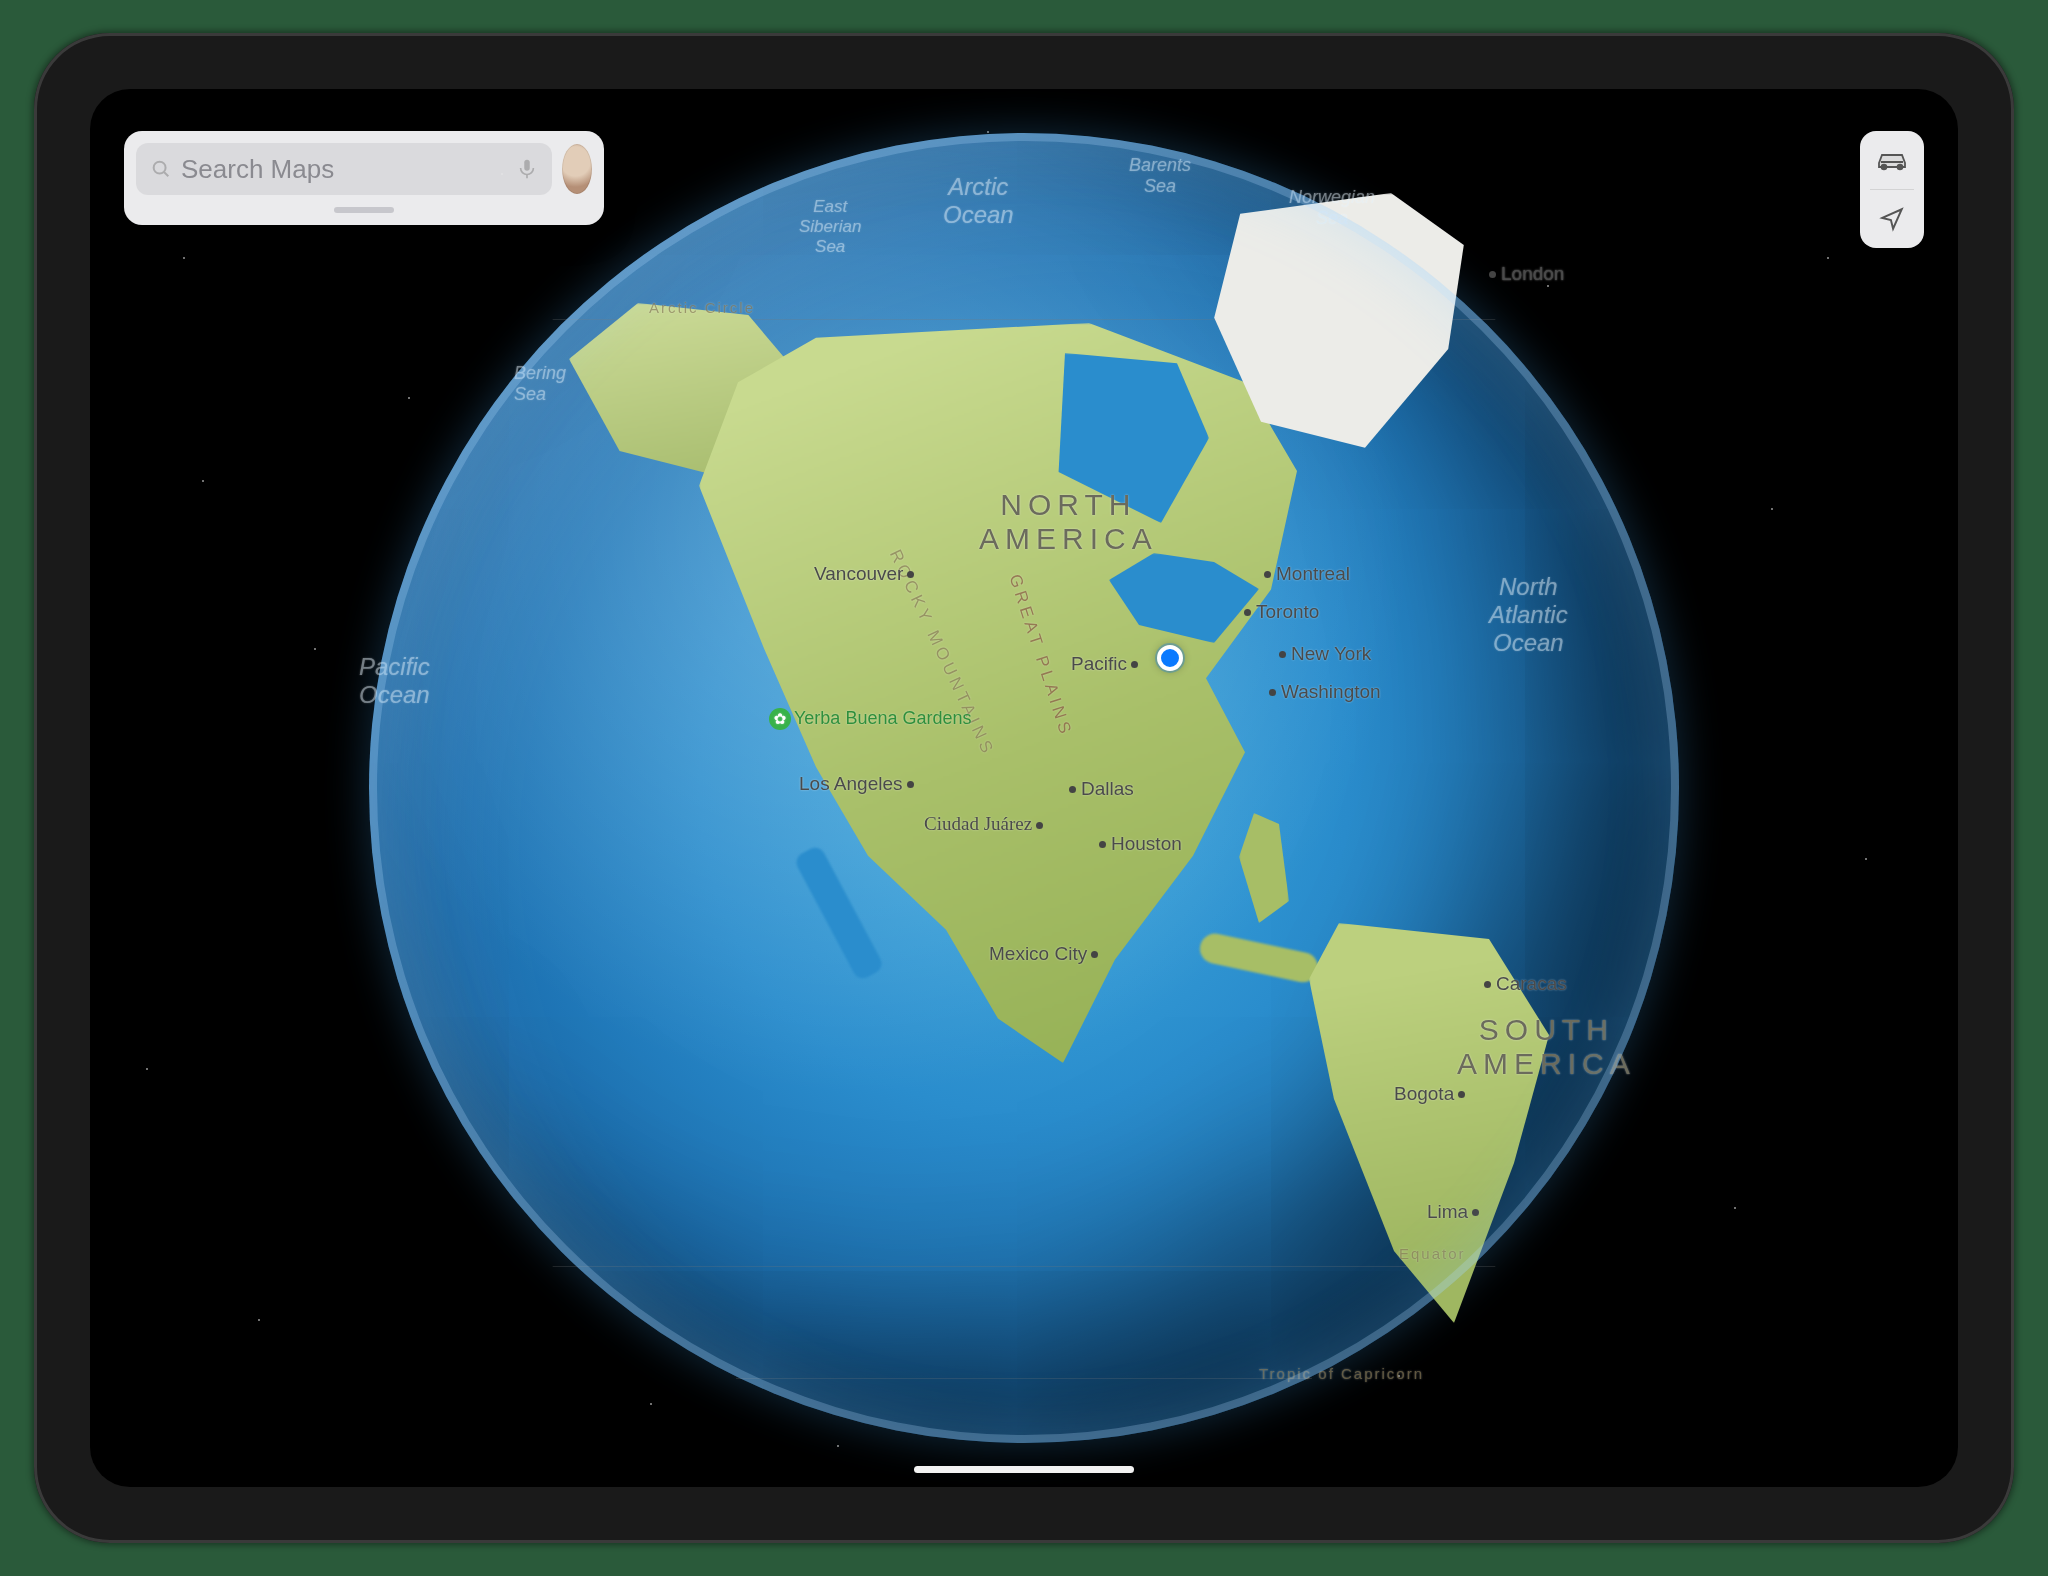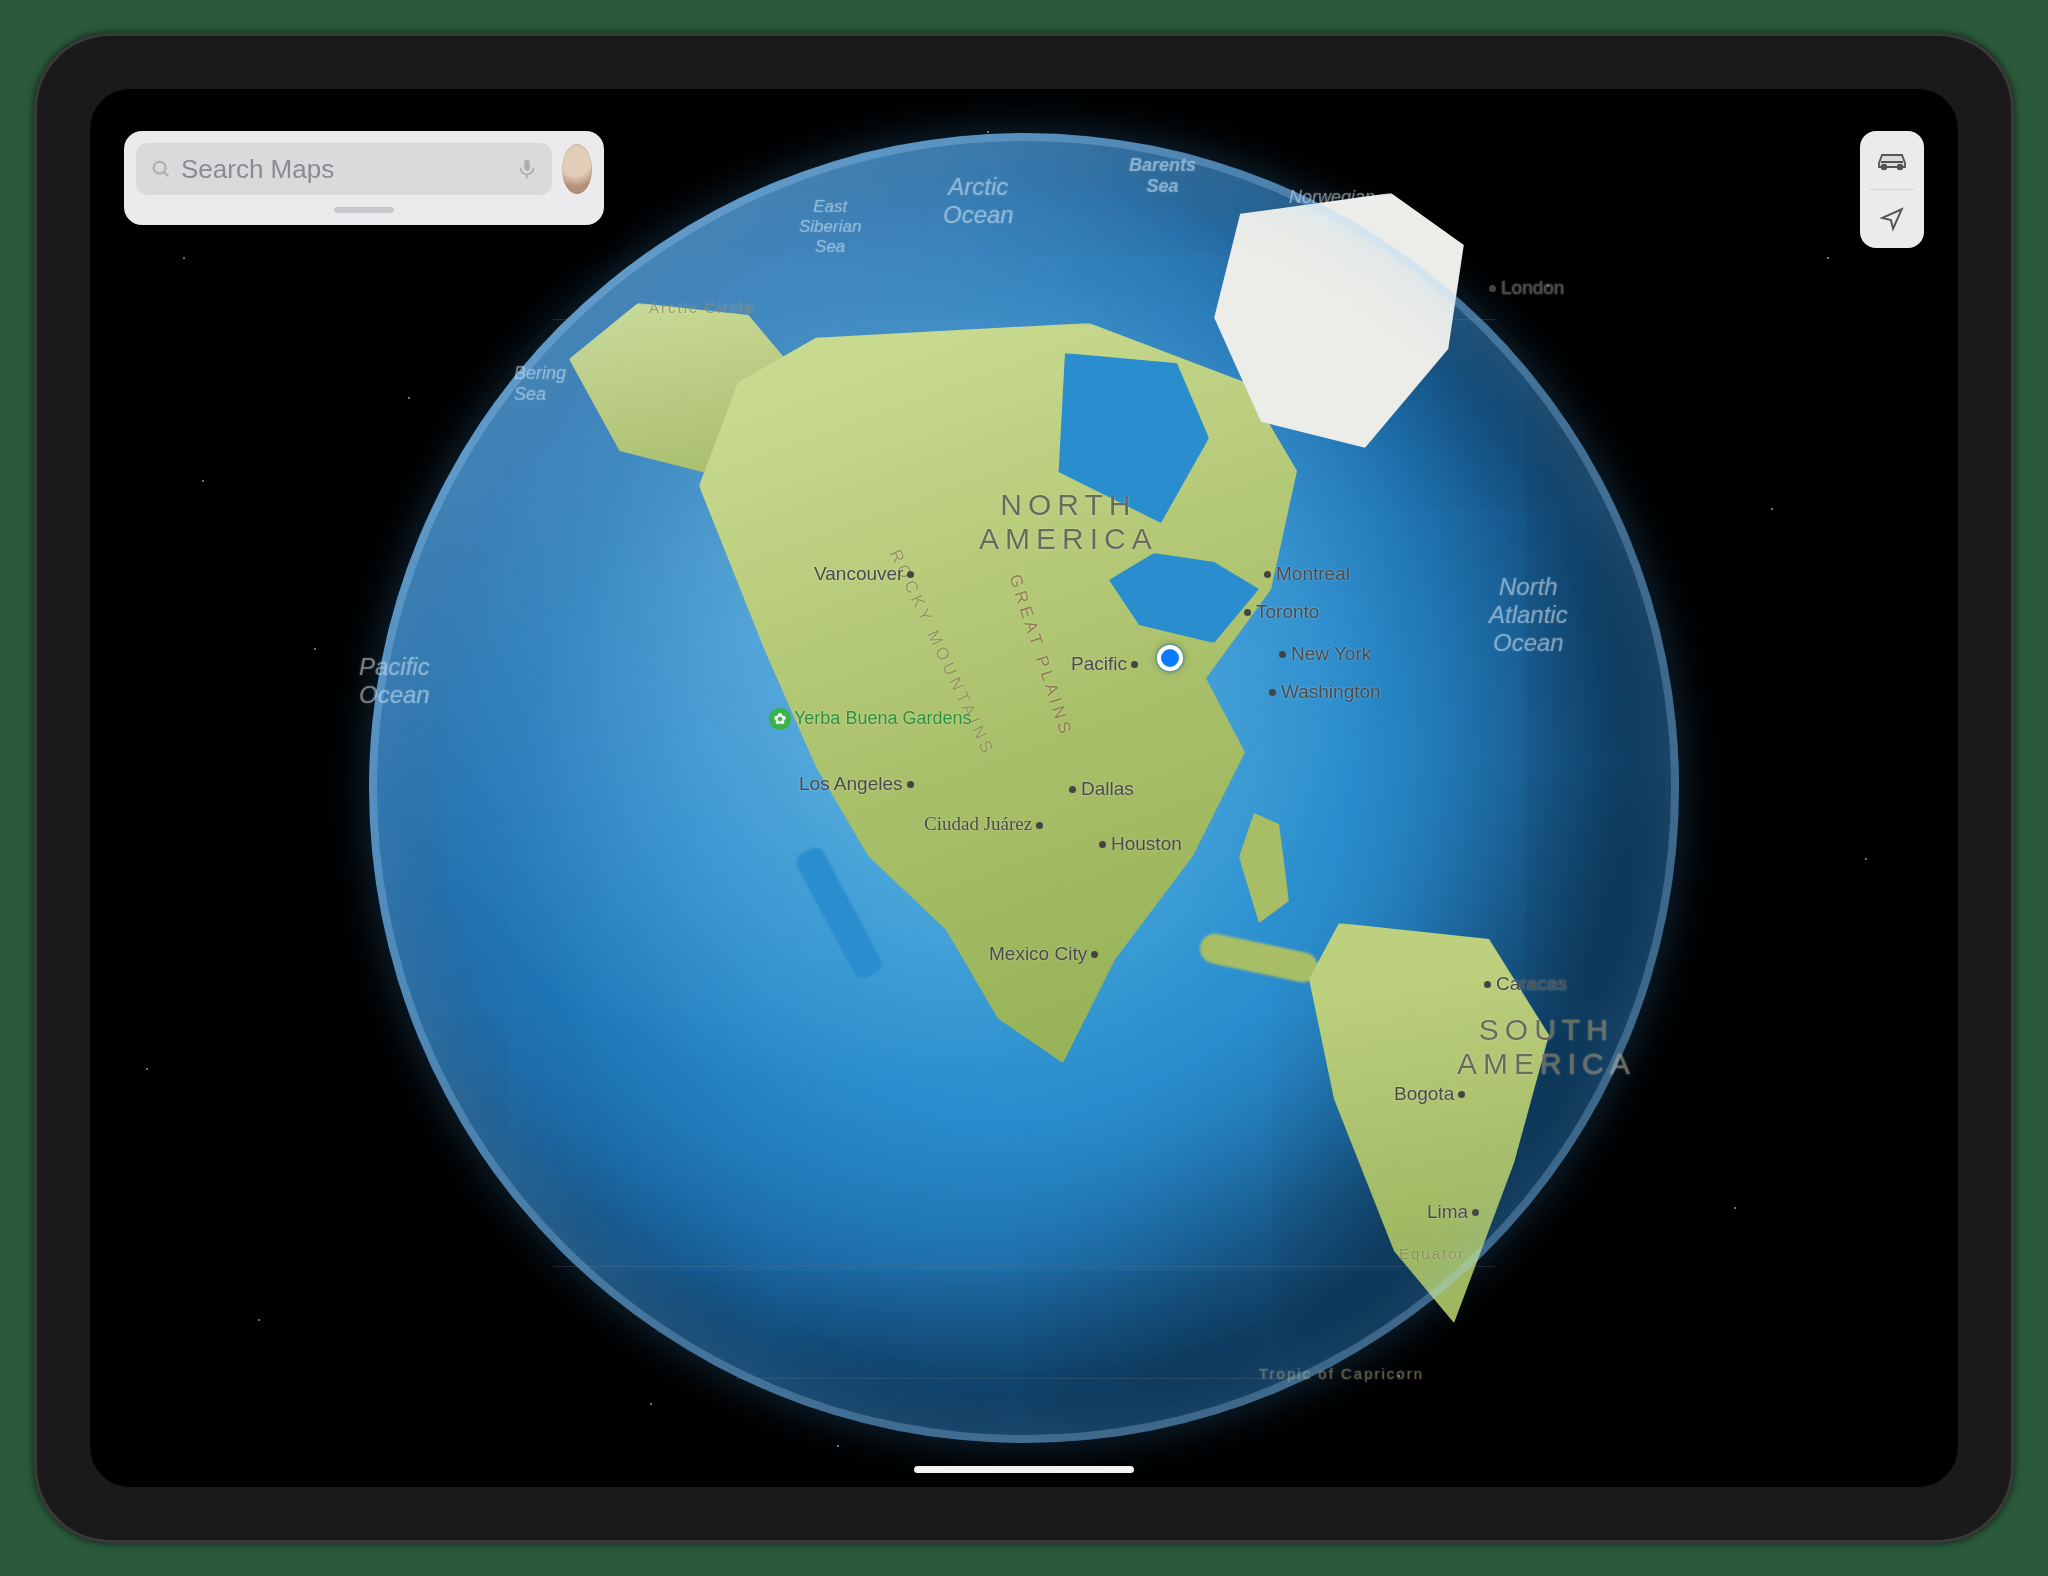--- a/index.html
+++ b/index.html
@@ -216,21 +216,21 @@
       <div class="land greenland"></div>
       <div class="land sa"></div>
 
       <div class="lbl ocean" style="left:-10px;top:520px;white-space:pre;">Pacific
 Ocean</div>
       <div class="lbl ocean" style="left:1120px;top:440px;text-align:center;white-space:pre;">North
 Atlantic
 Ocean</div>
       <div class="lbl ocean" style="left:574px;top:40px;white-space:pre;text-align:center;font-size:24px;">Arctic
 Ocean</div>
-      <div class="lbl ocean" style="left:760px;top:22px;white-space:pre;text-align:center;font-size:18px;font-weight:bold;">Barents
+      <div class="lbl ocean" style="left:760px;top:22px;white-space:pre;text-align:center;font-size:18px;">Barents
 Sea</div>
       <div class="lbl ocean" style="left:900px;top:54px;white-space:pre;text-align:center;font-size:18px;margin-left:20px;">Norwegian
 Sea</div>
       <div class="lbl ocean" style="left:145px;top:230px;white-space:pre;font-size:18px;">Bering
 Sea</div>
       <div class="lbl ocean" style="left:430px;top:64px;white-space:pre;text-align:center;font-size:17px;">East
 Siberian
 Sea</div>
 
       <div class="lbl continent" style="left:610px;top:355px;">
@@ -255,21 +255,21 @@
       <div class="lbl" style="left:910px;top:510px;"><span class="dot" style="margin-right:5px;margin-left:0;"></span><span>New York</span></div>
       <div class="lbl" style="left:900px;top:548px;"><span class="dot" style="margin-right:5px;margin-left:0;"></span><span>Washington</span></div>
       <div class="lbl" style="left:430px;top:640px;"><span>Los Angeles</span><span class="dot"></span></div>
       <div class="lbl" style="left:700px;top:645px;"><span class="dot" style="margin-right:5px;margin-left:0;"></span><span>Dallas</span></div>
       <div class="lbl" style="left:730px;top:700px;"><span class="dot" style="margin-right:5px;margin-left:0;"></span><span>Houston</span></div>
       <div class="lbl" style="left:555px;top:680px;font-family:Liberation Serif, serif;"><span>Ciudad Juárez</span><span class="dot"></span></div>
       <div class="lbl" style="left:620px;top:810px;"><span>Mexico City</span><span class="dot"></span></div>
       <div class="lbl" style="left:1025px;top:950px;"><span>Bogota</span><span class="dot"></span></div>
       <div class="lbl" style="left:1115px;top:840px;"><span class="dot" style="margin-right:5px;margin-left:0;"></span><span>Caracas</span></div>
       <div class="lbl" style="left:1058px;top:1068px;"><span>Lima</span><span class="dot"></span></div>
-      <div class="lbl" style="left:1120px;top:144px;"><span class="dot" style="margin-right:5px;margin-left:0;"></span><span>London</span></div>
+      <div class="lbl" style="left:1120px;top:130px;"><span class="dot" style="margin-right:5px;margin-left:0;"></span><span>London</span></div>
 
       <div class="lbl" style="left:400px;top:575px;font-size:18px;color:#2e8f3c;">
         <span class="poi-icon">✿</span><span>Yerba Buena Gardens</span>
       </div>
 
       <div class="user-loc" style="left:788px;top:512px;"></div>
     </div>
 
     <div class="search-card">
       <div class="search-row">

